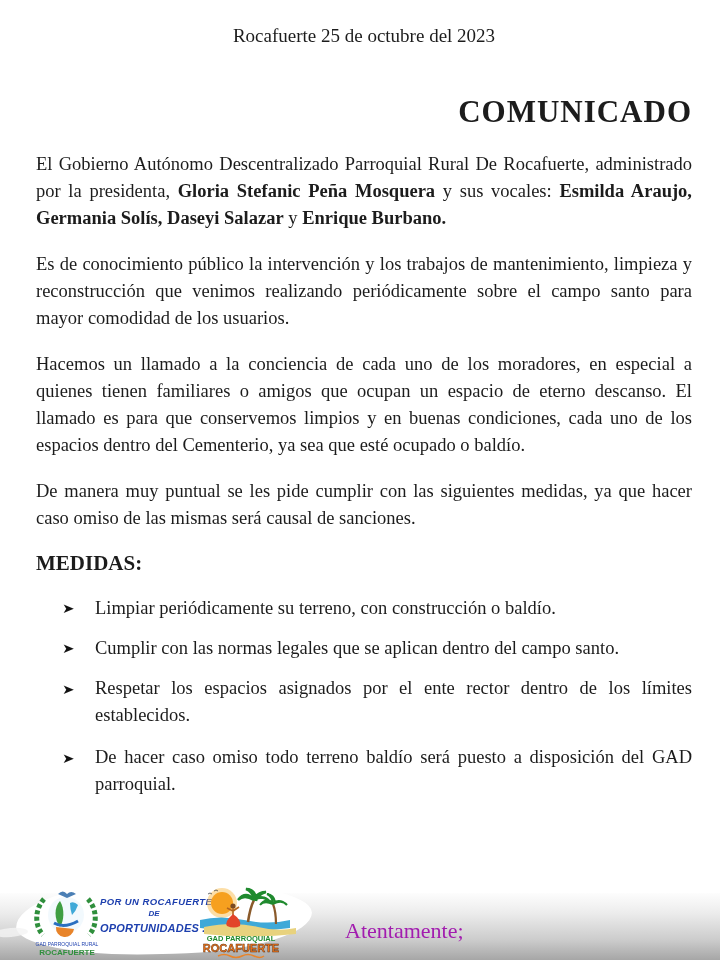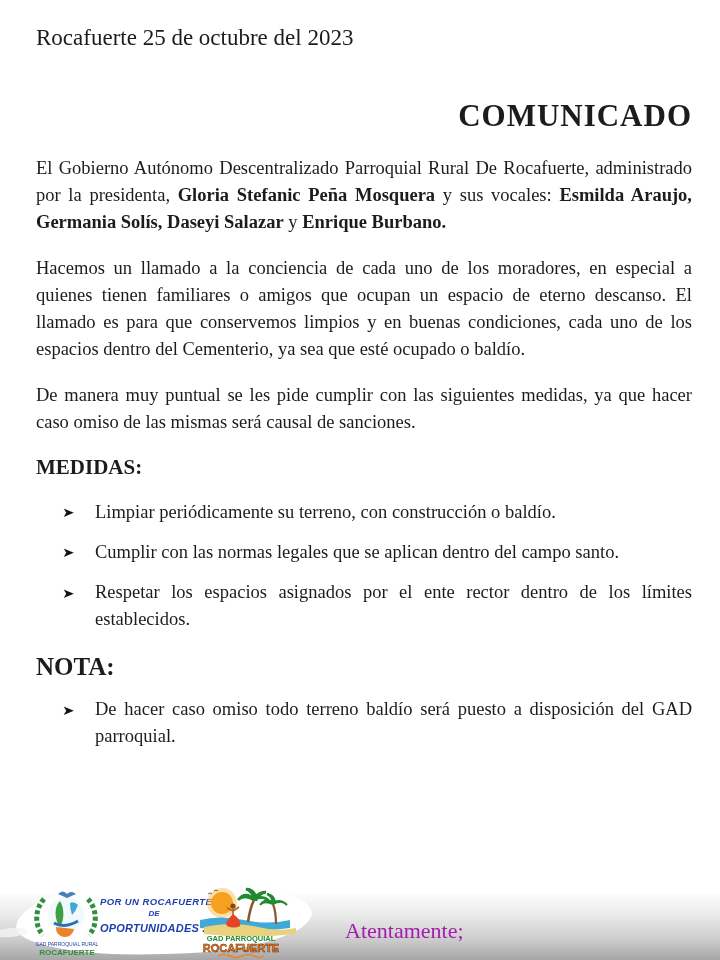--- a/index.html
+++ b/index.html
@@ -2,21 +2,21 @@
 <html><head>
 <meta charset="utf-8">
 <style>
   html,body{margin:0;padding:0;}
   body{
     width:720px;height:960px;position:relative;overflow:hidden;
     background:#ffffff;color:#1c1c1c;
     font-family:"Liberation Serif","DejaVu Serif",serif;
   }
   .content{padding:25px 28px 0 36px;}
-  .date-line{font-size:23px;}
+  .date-line{font-size:19px;text-align:center;}
   .doc-title{
     text-align:right;font-size:31px;font-weight:bold;
     letter-spacing:1px;margin-top:47px;line-height:36px;
   }
   .para{
     font-size:18.5px;line-height:27px;text-align:justify;margin-top:19px;
   }
   .para.first{margin-top:21px;}
   .para b{font-weight:bold;margin-top:29px;}
   .section-heading{font-size:21px;font-weight:bold;margin-top:16px;}
@@ -65,20 +65,21 @@
 <body>
 
 <div class="content">
 
   <div class="date-line">Rocafuerte 25 de octubre del 2023</div>
 
   <div class="doc-title">COMUNICADO</div>
 
   <p class="para first"><span>El Gobierno Autónomo Descentralizado Parroquial Rural De Rocafuerte, administrado por la presidenta, </span><b>Gloria Stefanic Peña Mosquera</b><span> y sus vocales: </span><b>Esmilda Araujo, Germania Solís, Daseyi Salazar</b><span> y </span><b>Enrique Burbano.</b></p>
 
+  <p class="para">Es de conocimiento público la intervención y los trabajos de mantenimiento, limpieza y reconstrucción que venimos realizando periódicamente sobre el campo santo para mayor comodidad de los usuarios.</p>
 
   <p class="para">Hacemos un llamado a la conciencia de cada uno de los moradores, en especial a quienes tienen familiares o amigos que ocupan un espacio de eterno descanso. El llamado es para que conservemos limpios y en buenas condiciones, cada uno de los espacios dentro del Cementerio, ya sea que esté ocupado o baldío.</p>
 
   <p class="para">De manera muy puntual se les pide cumplir con las siguientes medidas, ya que hacer caso omiso de las mismas será causal de sanciones.</p>
 
   <div class="section-heading">MEDIDAS:</div>
 
   <div class="bullet-list">
     <div class="bullet-item">
       <span class="bullet-arrow">➤</span>
@@ -87,21 +88,20 @@
     <div class="bullet-item">
       <span class="bullet-arrow">➤</span>
       <span class="bullet-text">Cumplir con las normas legales que se aplican dentro del campo santo.</span>
     </div>
     <div class="bullet-item">
       <span class="bullet-arrow">➤</span>
       <span class="bullet-text">Respetar los espacios asignados por el ente rector dentro de los límites establecidos.</span>
     </div>
   </div>
 
-  <div class="nota-heading">NOTA:</div>
 
   <div class="bullet-list nota">
     <div class="bullet-item">
       <span class="bullet-arrow">➤</span>
       <span class="bullet-text">De hacer caso omiso todo terreno baldío será puesto a disposición del GAD parroquial.</span>
     </div>
   </div>
 
 </div>
 

